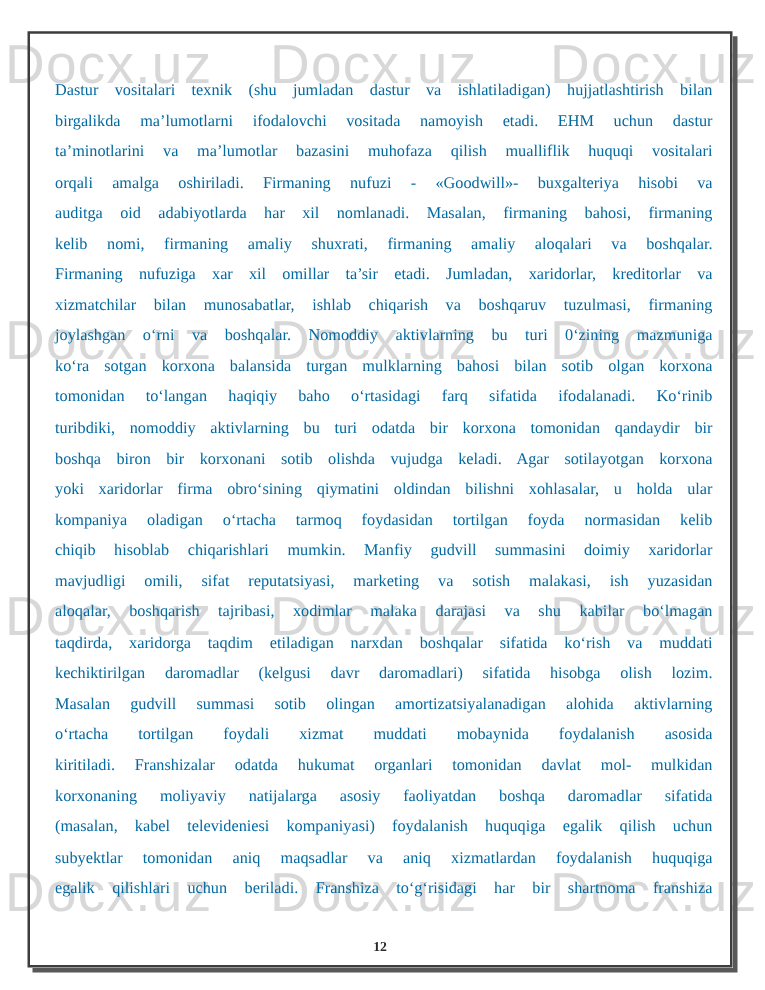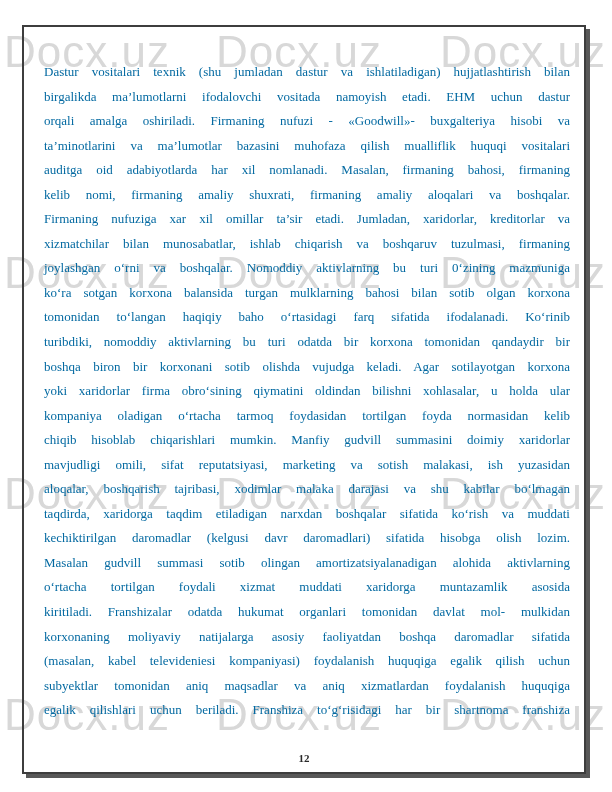--- a/index.html
+++ b/index.html
@@ -88,40 +88,40 @@
       <span class="watermark" style="left: 4px; top: 693px; color: rgb(216, 216, 216);">Docx.uz</span>
       <span class="watermark" style="left: 216px; top: 693px; color: rgb(216, 216, 216);">Docx.uz</span>
       <span class="watermark" style="left: 440px; top: 693px; color: rgb(216, 216, 216);">Docx.uz</span>
     </div>
 
   <div class="frame"></div>
 
   <div class="text-block">
       <div class="text-line">Dastur vositalari texnik (shu jumladan dastur va ishlatiladigan) hujjatlashtirish bilan</div>
       <div class="text-line">birgalikda ma’lumotlarni ifodalovchi vositada namoyish etadi. EHM uchun dastur</div>
+      <div class="text-line">ta’minotlarini va ma’lumotlar bazasini muhofaza qilish mualliflik huquqi vositalari</div>
       <div class="text-line">orqali amalga oshiriladi. Firmaning nufuzi - «Goodwill»- buxgalteriya hisobi va</div>
-      <div class="text-line">ta’minotlarini va ma’lumotlar bazasini muhofaza qilish mualliflik huquqi vositalari</div>
       <div class="text-line">auditga oid adabiyotlarda har xil nomlanadi. Masalan, firmaning bahosi, firmaning</div>
       <div class="text-line">kelib nomi, firmaning amaliy shuxrati, firmaning amaliy aloqalari va boshqalar.</div>
       <div class="text-line">Firmaning nufuziga xar xil omillar ta’sir etadi. Jumladan, xaridorlar, kreditorlar va</div>
       <div class="text-line">xizmatchilar bilan munosabatlar, ishlab chiqarish va boshqaruv tuzulmasi, firmaning</div>
       <div class="text-line">joylashgan oʻrni va boshqalar. Nomoddiy aktivlarning bu turi 0ʻzining mazmuniga</div>
       <div class="text-line">koʻra sotgan korxona balansida turgan mulklarning bahosi bilan sotib olgan korxona</div>
       <div class="text-line">tomonidan toʻlangan haqiqiy baho oʻrtasidagi farq sifatida ifodalanadi. Koʻrinib</div>
       <div class="text-line">turibdiki, nomoddiy aktivlarning bu turi odatda bir korxona tomonidan qandaydir bir</div>
       <div class="text-line">boshqa biron bir korxonani sotib olishda vujudga keladi. Agar sotilayotgan korxona</div>
       <div class="text-line">yoki xaridorlar firma obroʻsining qiymatini oldindan bilishni xohlasalar, u holda ular</div>
       <div class="text-line">kompaniya oladigan oʻrtacha tarmoq foydasidan tortilgan foyda normasidan kelib</div>
       <div class="text-line">chiqib hisoblab chiqarishlari mumkin. Manfiy gudvill summasini doimiy xaridorlar</div>
       <div class="text-line">mavjudligi omili, sifat reputatsiyasi, marketing va sotish malakasi, ish yuzasidan</div>
       <div class="text-line">aloqalar, boshqarish tajribasi, xodimlar malaka darajasi va shu kabilar boʻlmagan</div>
       <div class="text-line">taqdirda, xaridorga taqdim etiladigan narxdan boshqalar sifatida koʻrish va muddati</div>
       <div class="text-line">kechiktirilgan daromadlar (kelgusi davr daromadlari) sifatida hisobga olish lozim.</div>
       <div class="text-line">Masalan gudvill summasi sotib olingan amortizatsiyalanadigan alohida aktivlarning</div>
-      <div class="text-line">oʻrtacha tortilgan foydali xizmat muddati xaridorga muntazamlik asosida</div>
+      <div class="text-line">oʻrtacha tortilgan foydali xizmat muddati mobaynida foydalanish asosida</div>
       <div class="text-line">kiritiladi. Franshizalar odatda hukumat organlari tomonidan davlat mol- mulkidan</div>
       <div class="text-line">korxonaning moliyaviy natijalarga asosiy faoliyatdan boshqa daromadlar sifatida</div>
       <div class="text-line">(masalan, kabel televideniesi kompaniyasi) foydalanish huquqiga egalik qilish uchun</div>
       <div class="text-line">subyektlar tomonidan aniq maqsadlar va aniq xizmatlardan foydalanish huquqiga</div>
       <div class="text-line">egalik qilishlari uchun beriladi. Franshiza toʻgʻrisidagi har bir shartnoma franshiza</div>
     </div>
 
   <div class="page-number">12</div>
 
 </div>

